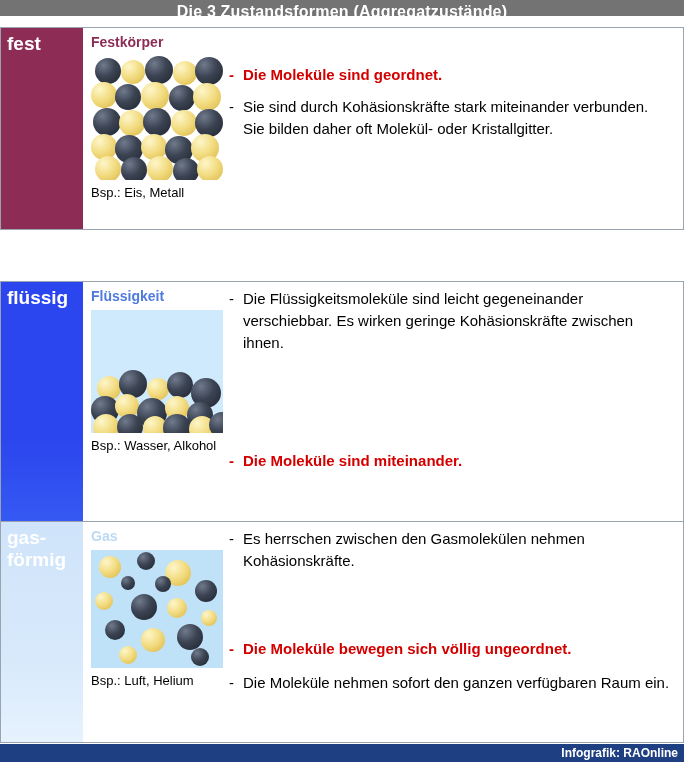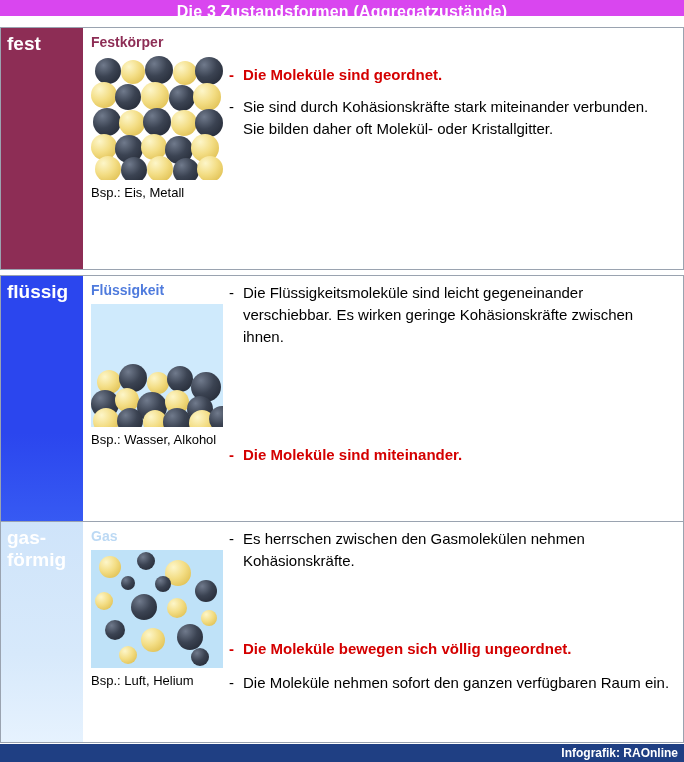--- a/index.html
+++ b/index.html
@@ -15,40 +15,40 @@
     overflow: hidden;
   }
 
   
   .title-bar {
     position: absolute;
     left: 0;
     top: 0;
     width: 684px;
     height: 16px;
-    background: #d946ef;
+    background: #737373;
     color: #ffffff;
     font-size: 16px;
     font-weight: bold;
     text-align: center;
     line-height: 24px;
     letter-spacing: 0.2px;
   }
 
   
   .row {
     position: absolute;
     left: 0;
     width: 684px;
     background: #ffffff;
     border: 1px solid #9aa3b0;
     box-sizing: border-box;
   }
-  .row-solid   { top: 27px;  height: 243px; }
-  .row-liquid  { top: 275px; height: 288px; }
+  .row-solid   { top: 27px;  height: 203px; }
+  .row-liquid  { top: 281px; height: 288px; }
   .row-gas     { top: 521px; height: 222px; }
 
   
   .state-col {
     position: absolute;
     left: 0;
     top: 0;
     width: 82px;
     height: 100%;
     box-sizing: border-box;

